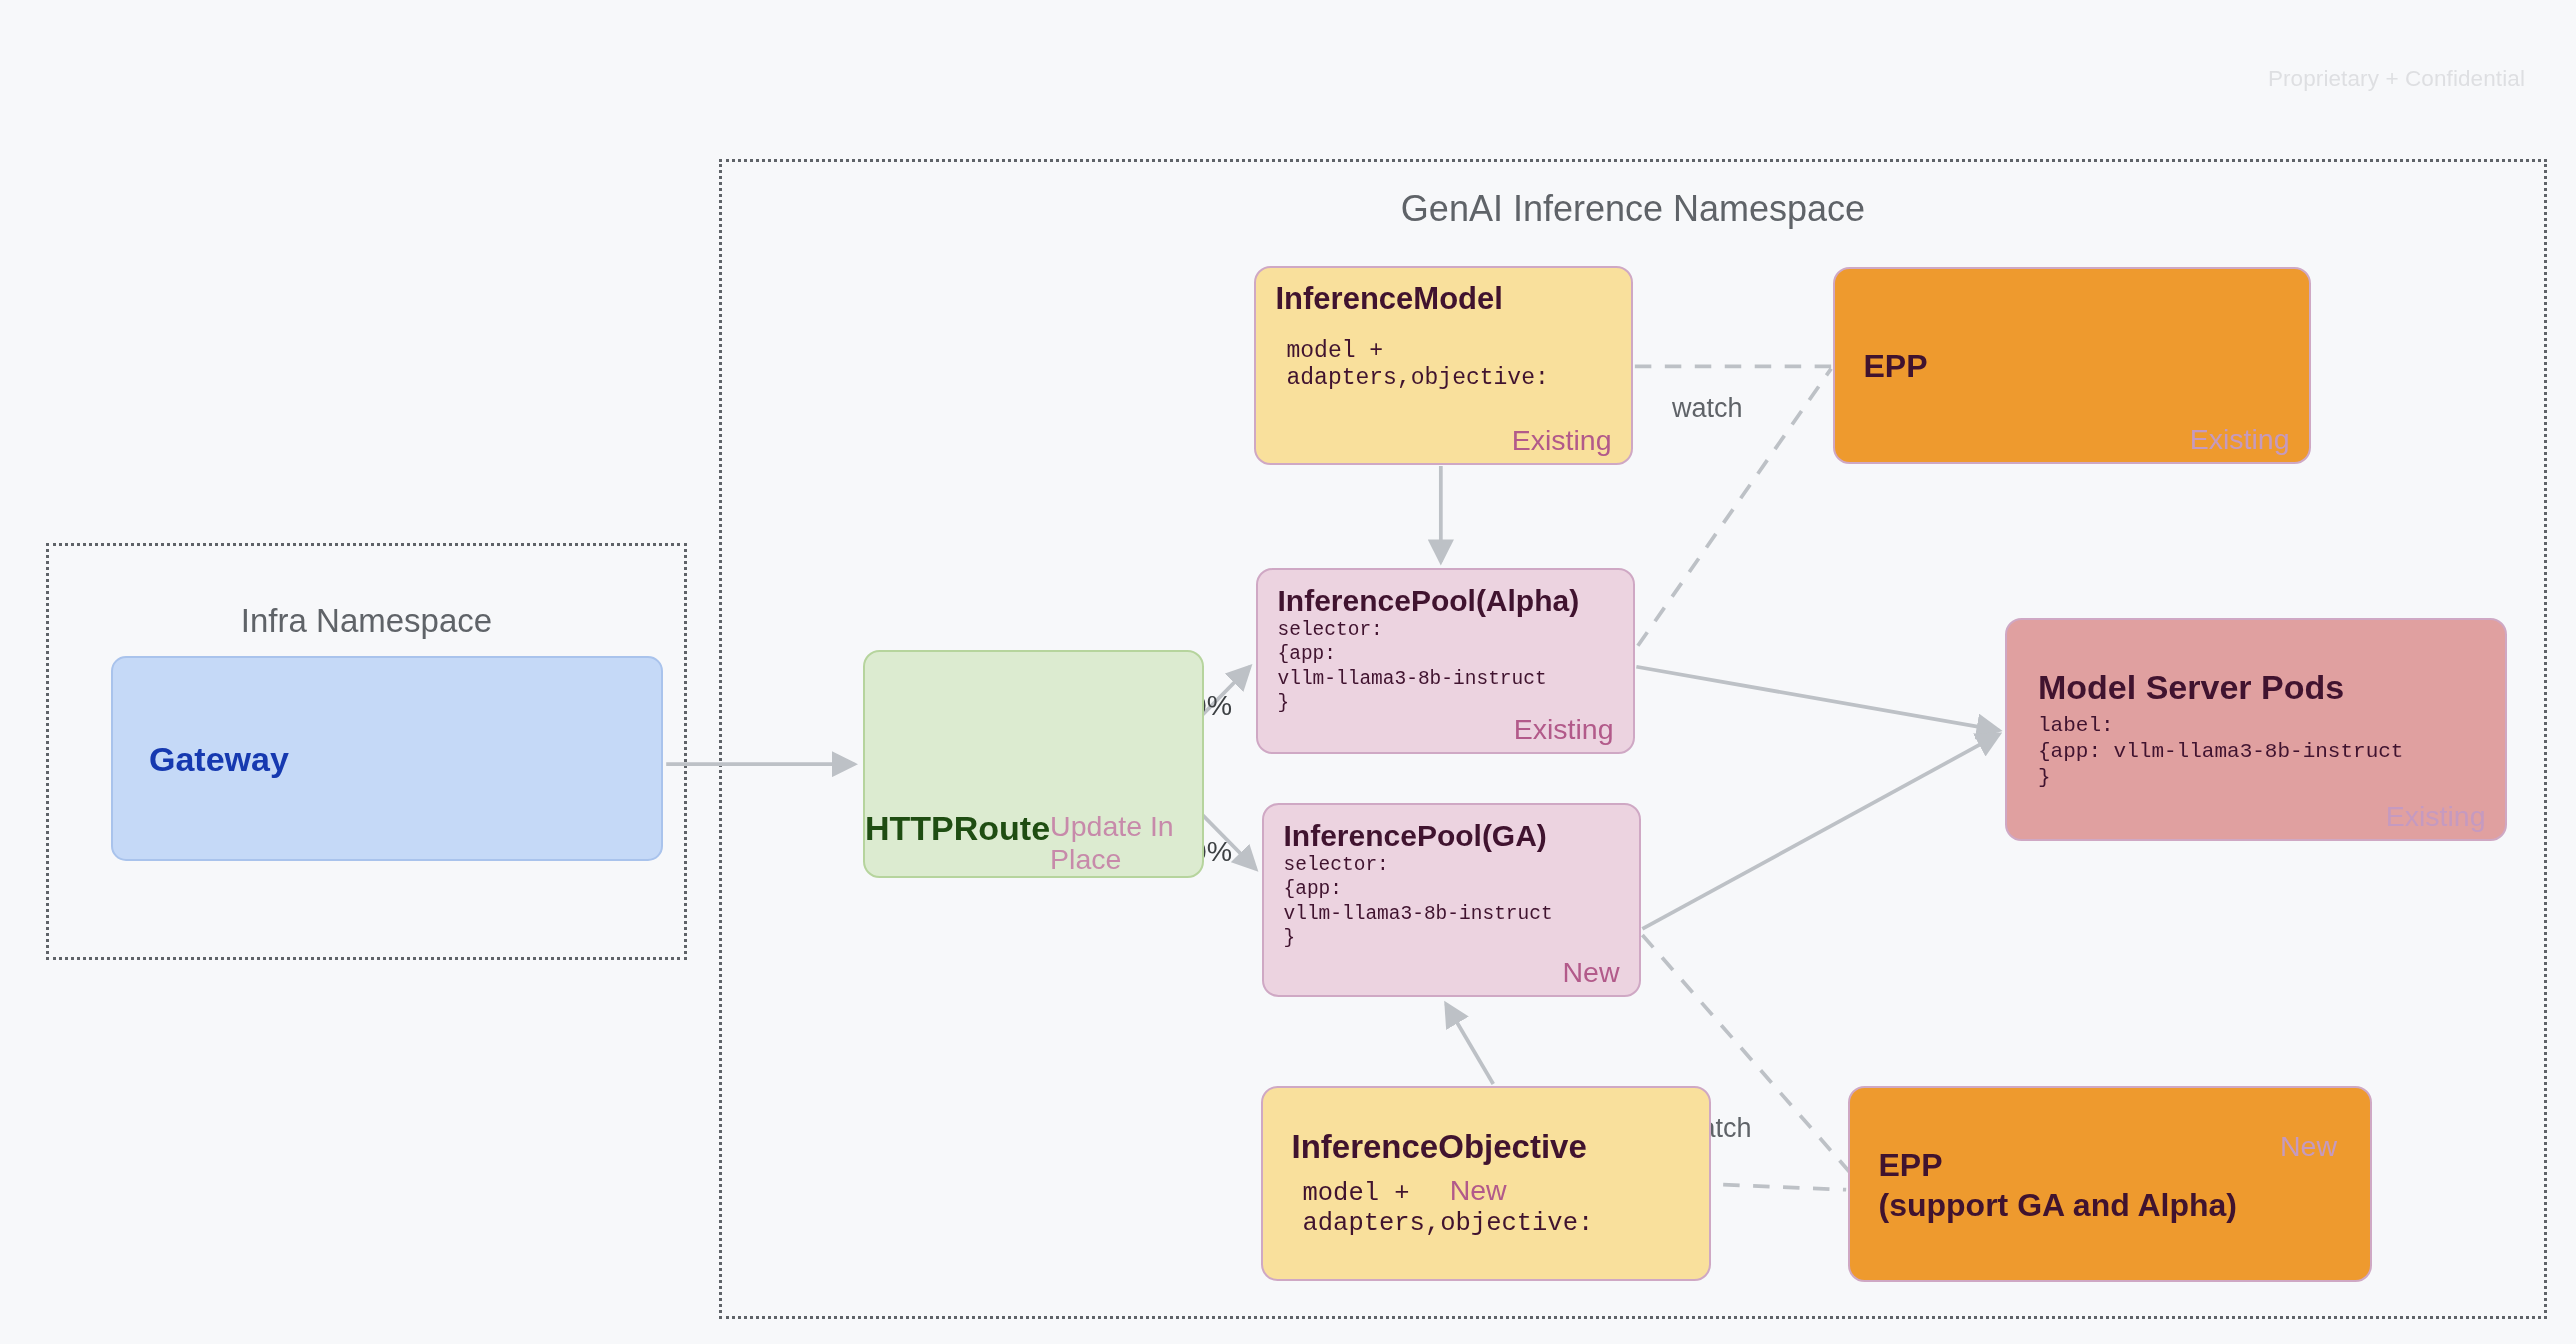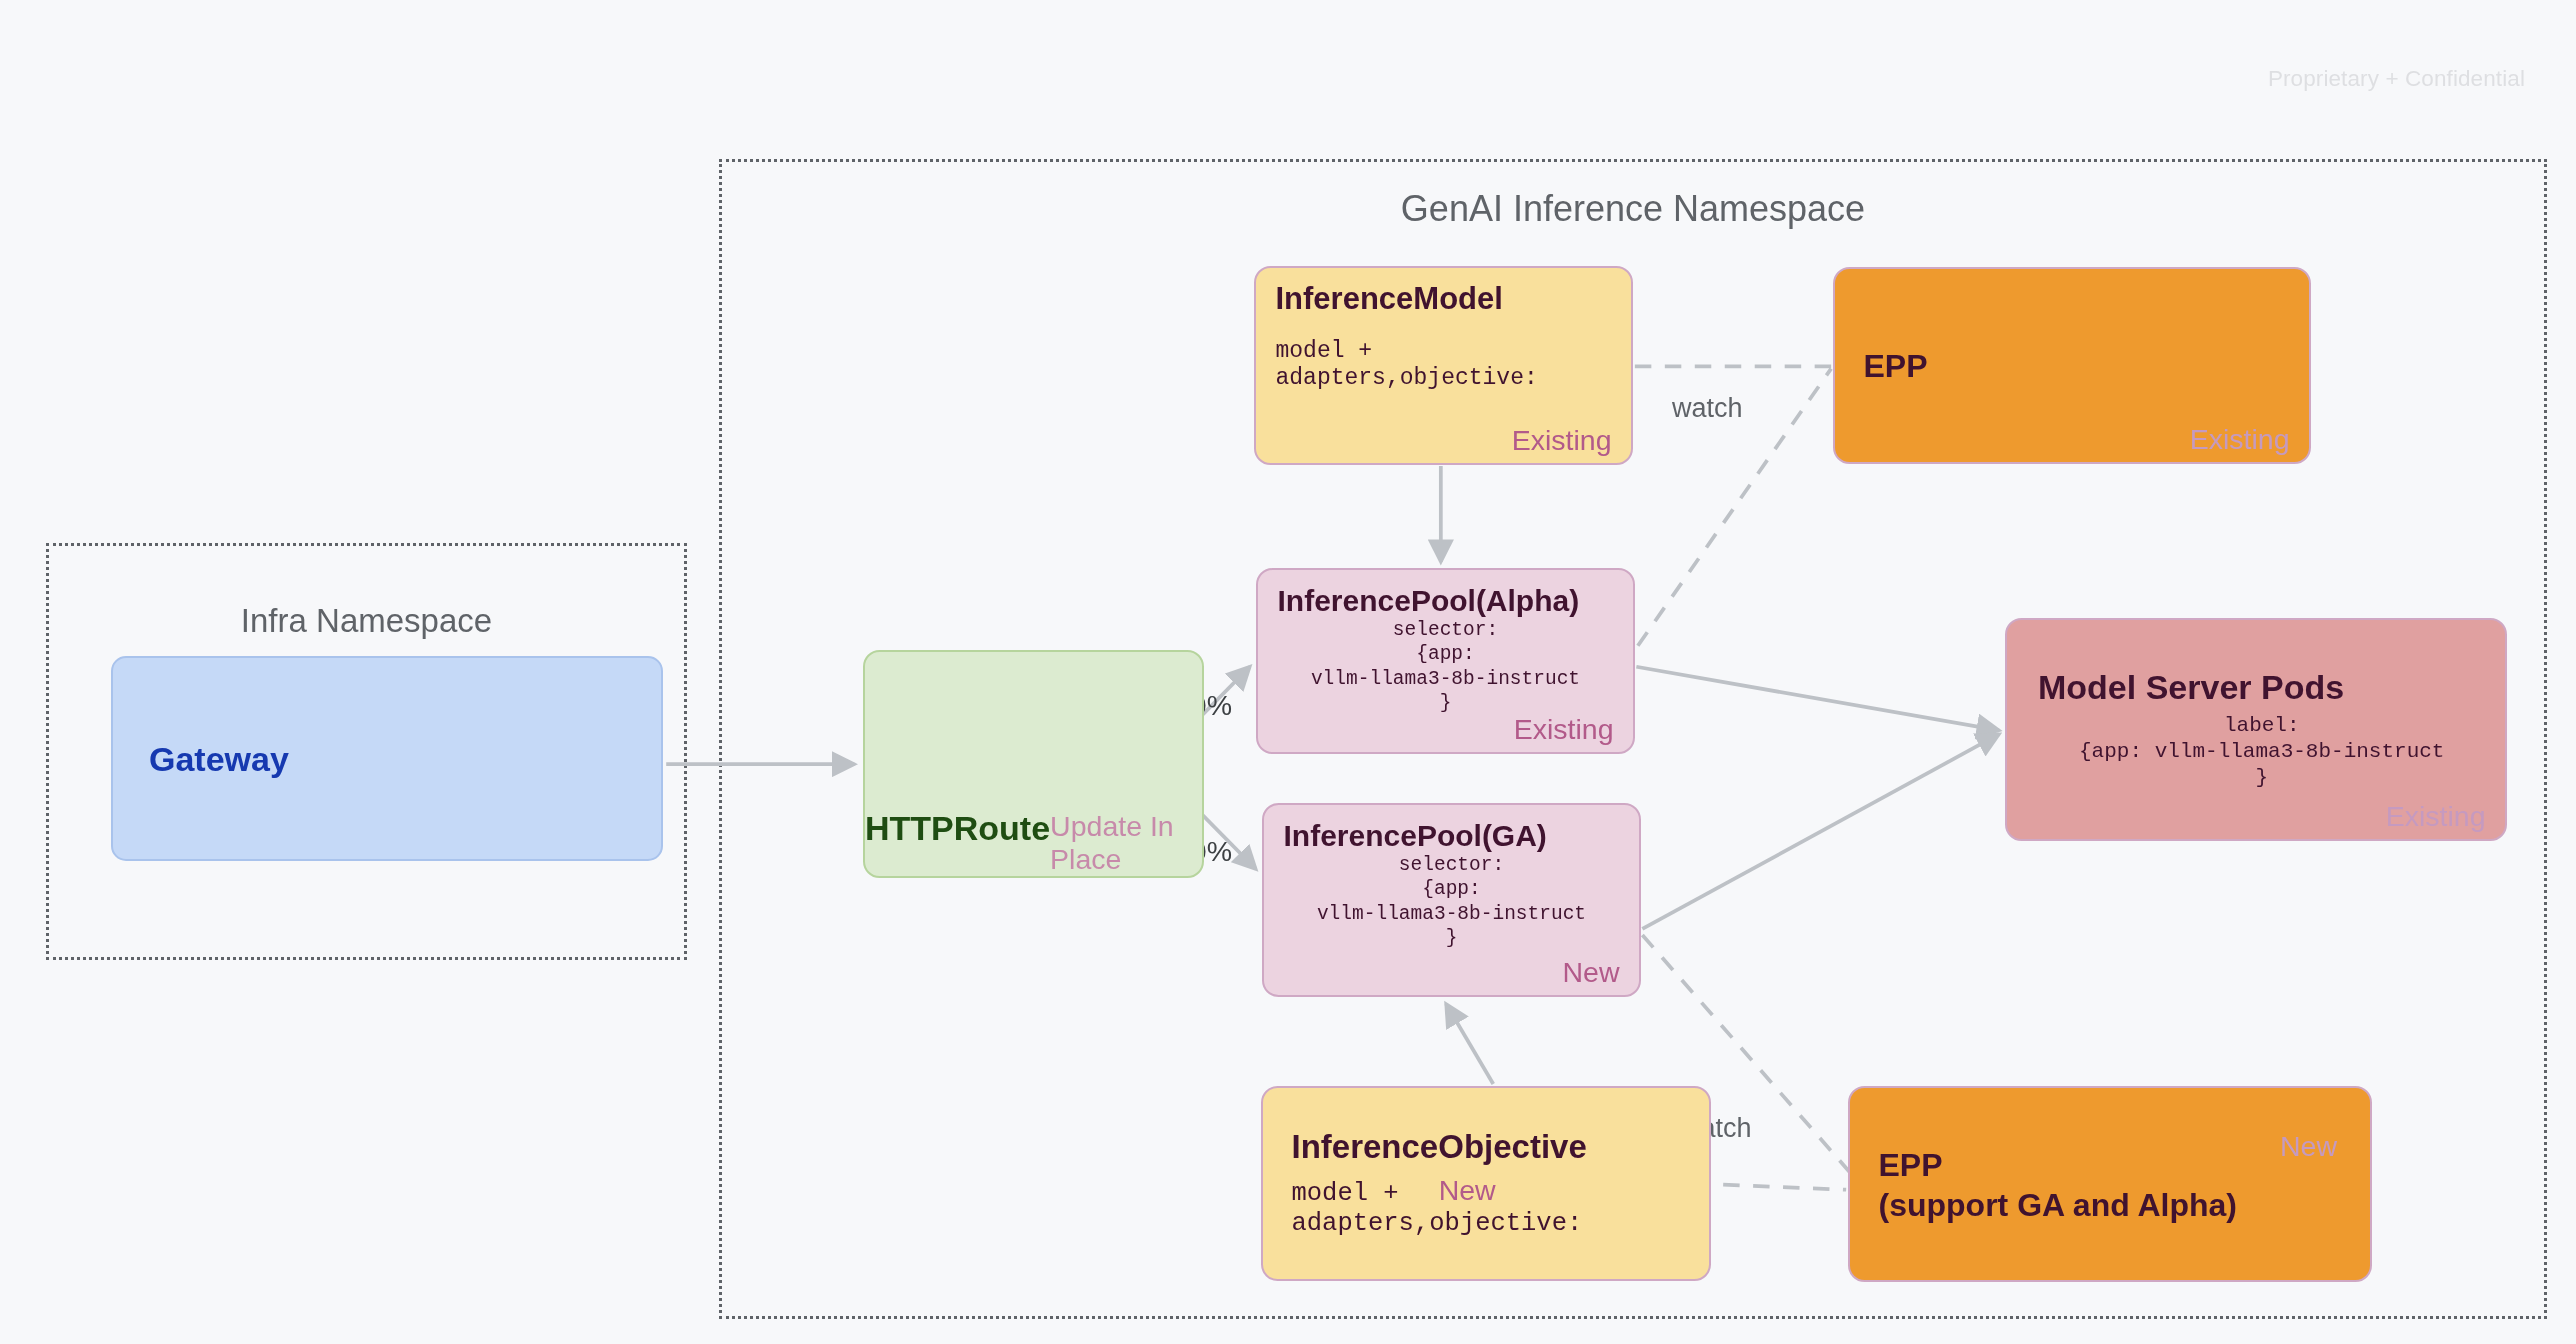--- a/index.html
+++ b/index.html
@@ -84,29 +84,29 @@
     line-height: 1.1;
     white-space: nowrap;
   }
   .node .mono {
     font-family: "Liberation Mono", monospace;
     font-size: 23px;
     color: #40132f;
     line-height: 1.2;
     white-space: pre-wrap;
     word-break: break-word;
+    margin-left: 11px;
   }
   .node .mono-sm {
     font-family: "Liberation Mono", monospace;
     font-size: 19.5px;
     color: #40132f;
     line-height: 1.25;
     white-space: pre-wrap;
     word-break: break-word;
-    text-align: center;
   }
   .tag {
     font-size: 28.5px;
     color: #b25a8a;
     font-weight: 400;
     white-space: nowrap;
   }
   .tag-br {
     position: absolute;
     right: 19.5px;

